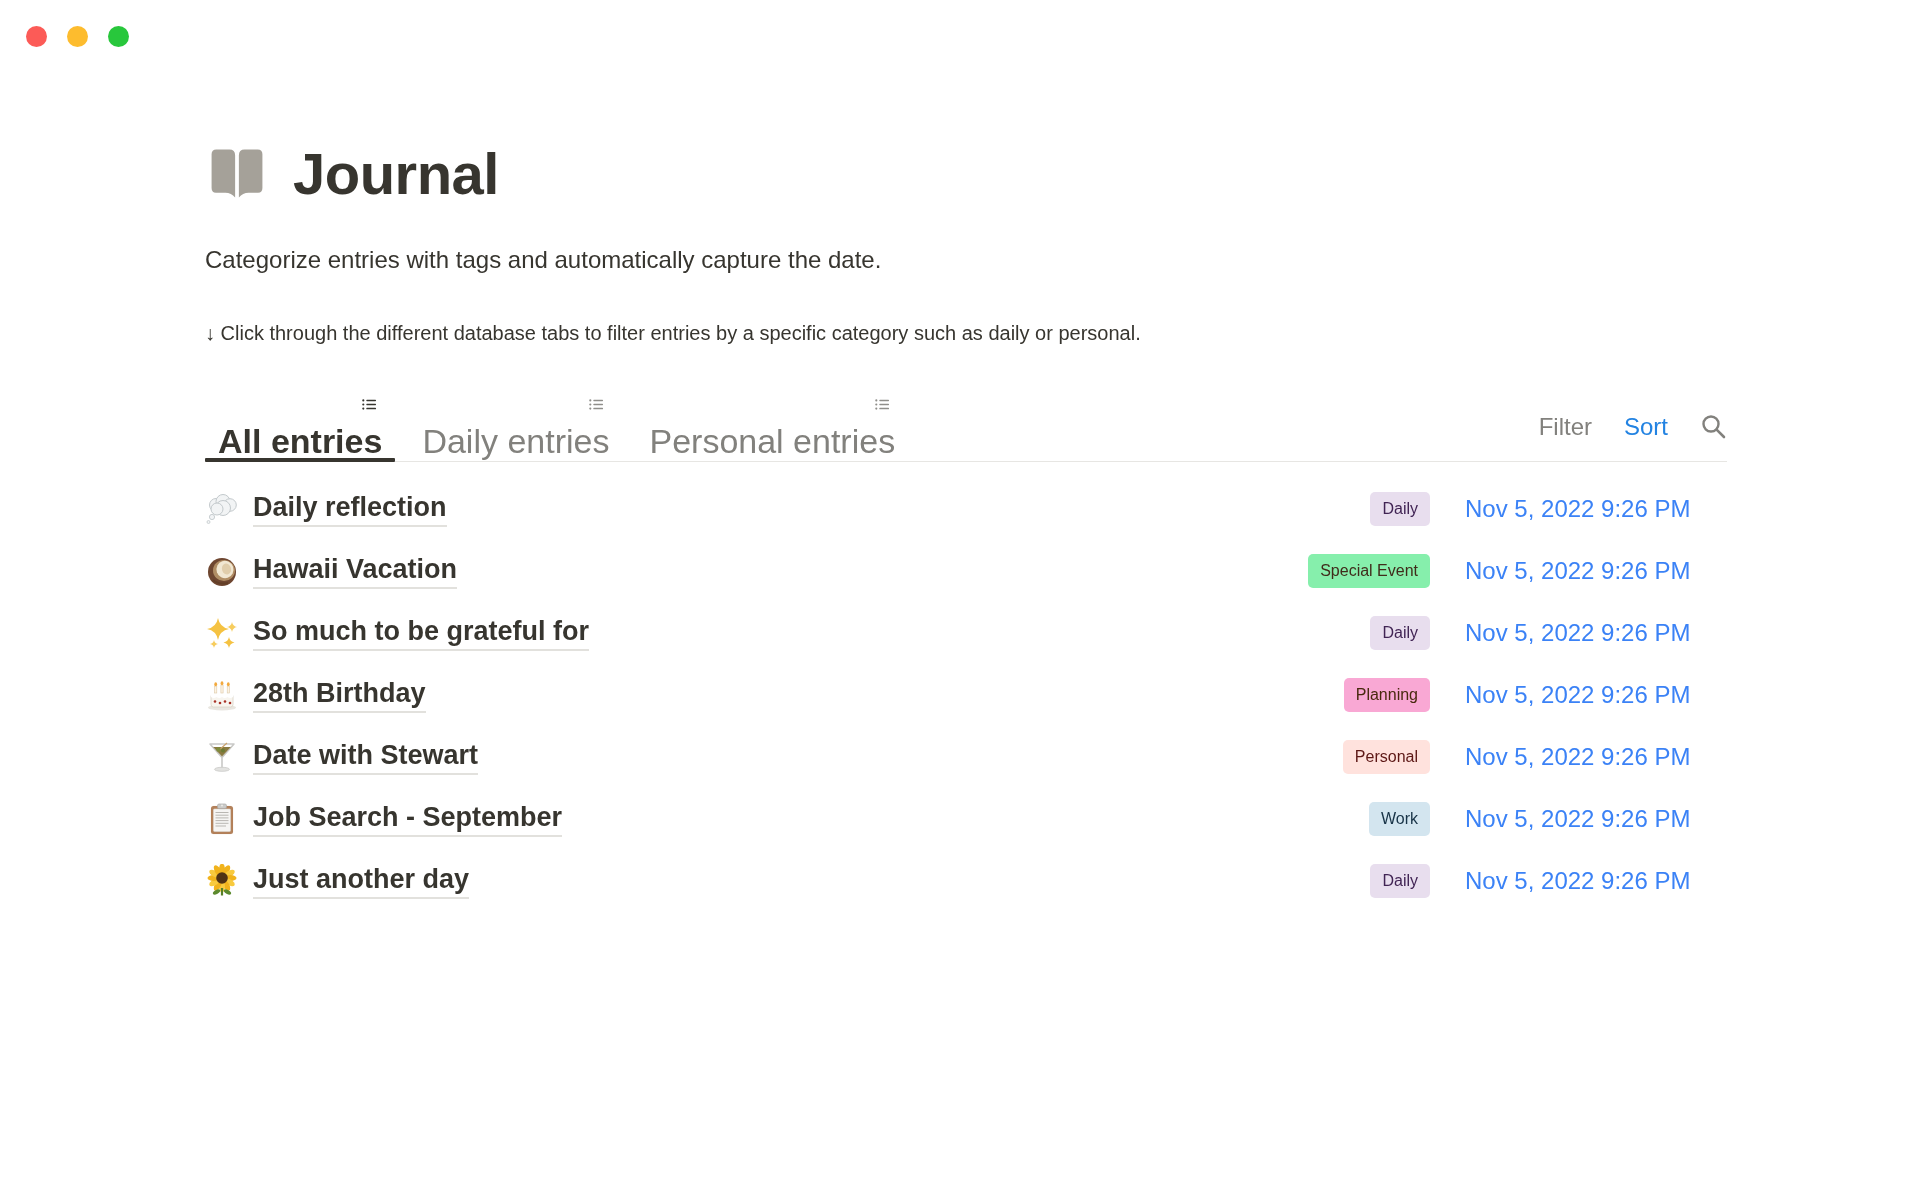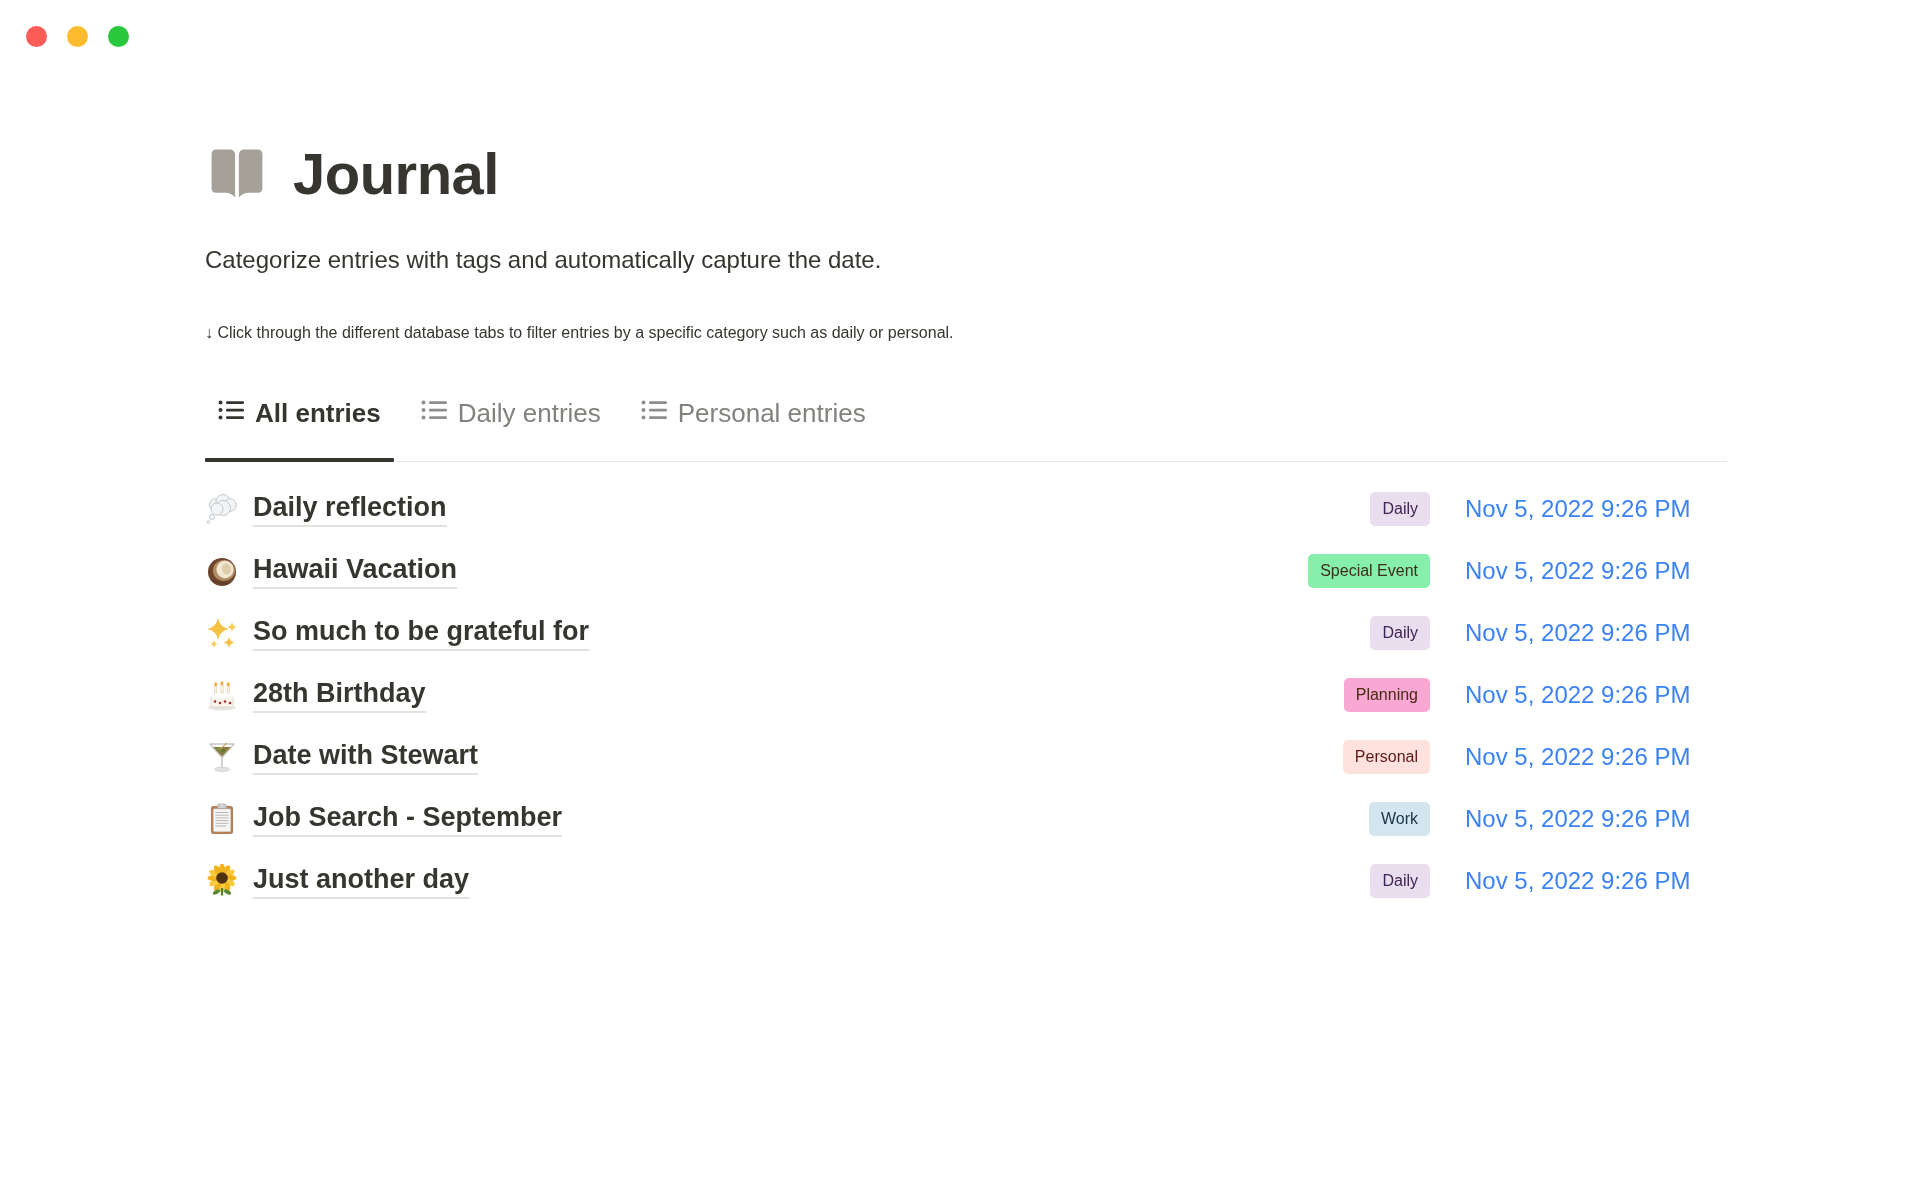--- a/index.html
+++ b/index.html
@@ -11,26 +11,26 @@
   .light { width: 21px; height: 21px; border-radius: 50%; }
 
   
   .page { position: absolute; top: 140px; left: 205px; width: 1522px; }
 
   .title-row { display: flex; align-items: center; gap: 24px; margin-bottom: 32px; text-align: center; }
   .book-icon { width: 64px; height: 58px; flex: 0 0 auto; }
   .page-title { font-size: 58px; font-weight: 700; letter-spacing: -0.5px; color: #37352f; }
 
   .description { font-size: 24px; line-height: 41px; color: #37352f; margin-bottom: 38px; }
-  .hint { font-size: 16px; line-height: 30px; color: #37352f; margin-bottom: 50px; }
+  .hint { font-size: 20px; line-height: 30px; color: #37352f; margin-bottom: 50px; }
 
   
   .tabbar { display: flex; align-items: stretch; height: 64px; border-bottom: 1px solid #e7e6e3; }
-  .tab { display: inline-flex; align-items: flex-start; gap: 11px; padding: 0 13px; margin-right: 14px;
-         font-size: 26px; color: #82817d; cursor: pointer; position: relative; }
+  .tab { display: inline-flex; align-items: flex-end; gap: 11px; padding: 0 13px; margin-right: 14px;
+         font-size: 34px; color: #82817d; cursor: pointer; position: relative; flex-direction: column; }
   .tab .tab-icon { width: 26px; height: 24px; color: #8f8e8a; }
   .tab.active { color: #37352f; font-weight: 700; }
   .tab.active .tab-icon { color: #37352f; }
   .tab.active::after { content: ""; position: absolute; left: 0; right: 0; bottom: -1px; height: 4px;
                        background: #37352f; border-radius: 1px; }
 
   .tab-controls { margin-left: auto; display: flex; align-items: center; gap: 32px; padding-bottom: 6px; }
   .ctrl { font-size: 24px; color: #82817d; cursor: pointer; }
   .ctrl.sort { font-weight: 500; }
   .search-icon { width: 27px; height: 27px; display: block; cursor: pointer; }
@@ -187,20 +187,27 @@
           <use href="#i-list"></use>
         </svg>
       <span>Daily entries</span>
     </div>
     <div class="tab">
       <svg class="tab-icon">
           <use href="#i-list"></use>
         </svg>
       <span>Personal entries</span>
     </div>
+    <div class="tab-controls">
+      <span class="ctrl">Filter</span>
+      <span class="ctrl sort" id="sort-btn" style="color: rgb(35, 131, 226);">Sort</span>
+      <svg class="search-icon">
+          <use href="#i-search"></use>
+        </svg>
+    </div>
   </div>
 
   <div class="rows">
 
     <div class="row">
       <svg class="row-emoji">
           <use href="#e-thought-balloon"></use>
         </svg>
       <span class="row-title">Daily reflection</span>
       <span class="row-spacer"></span>

